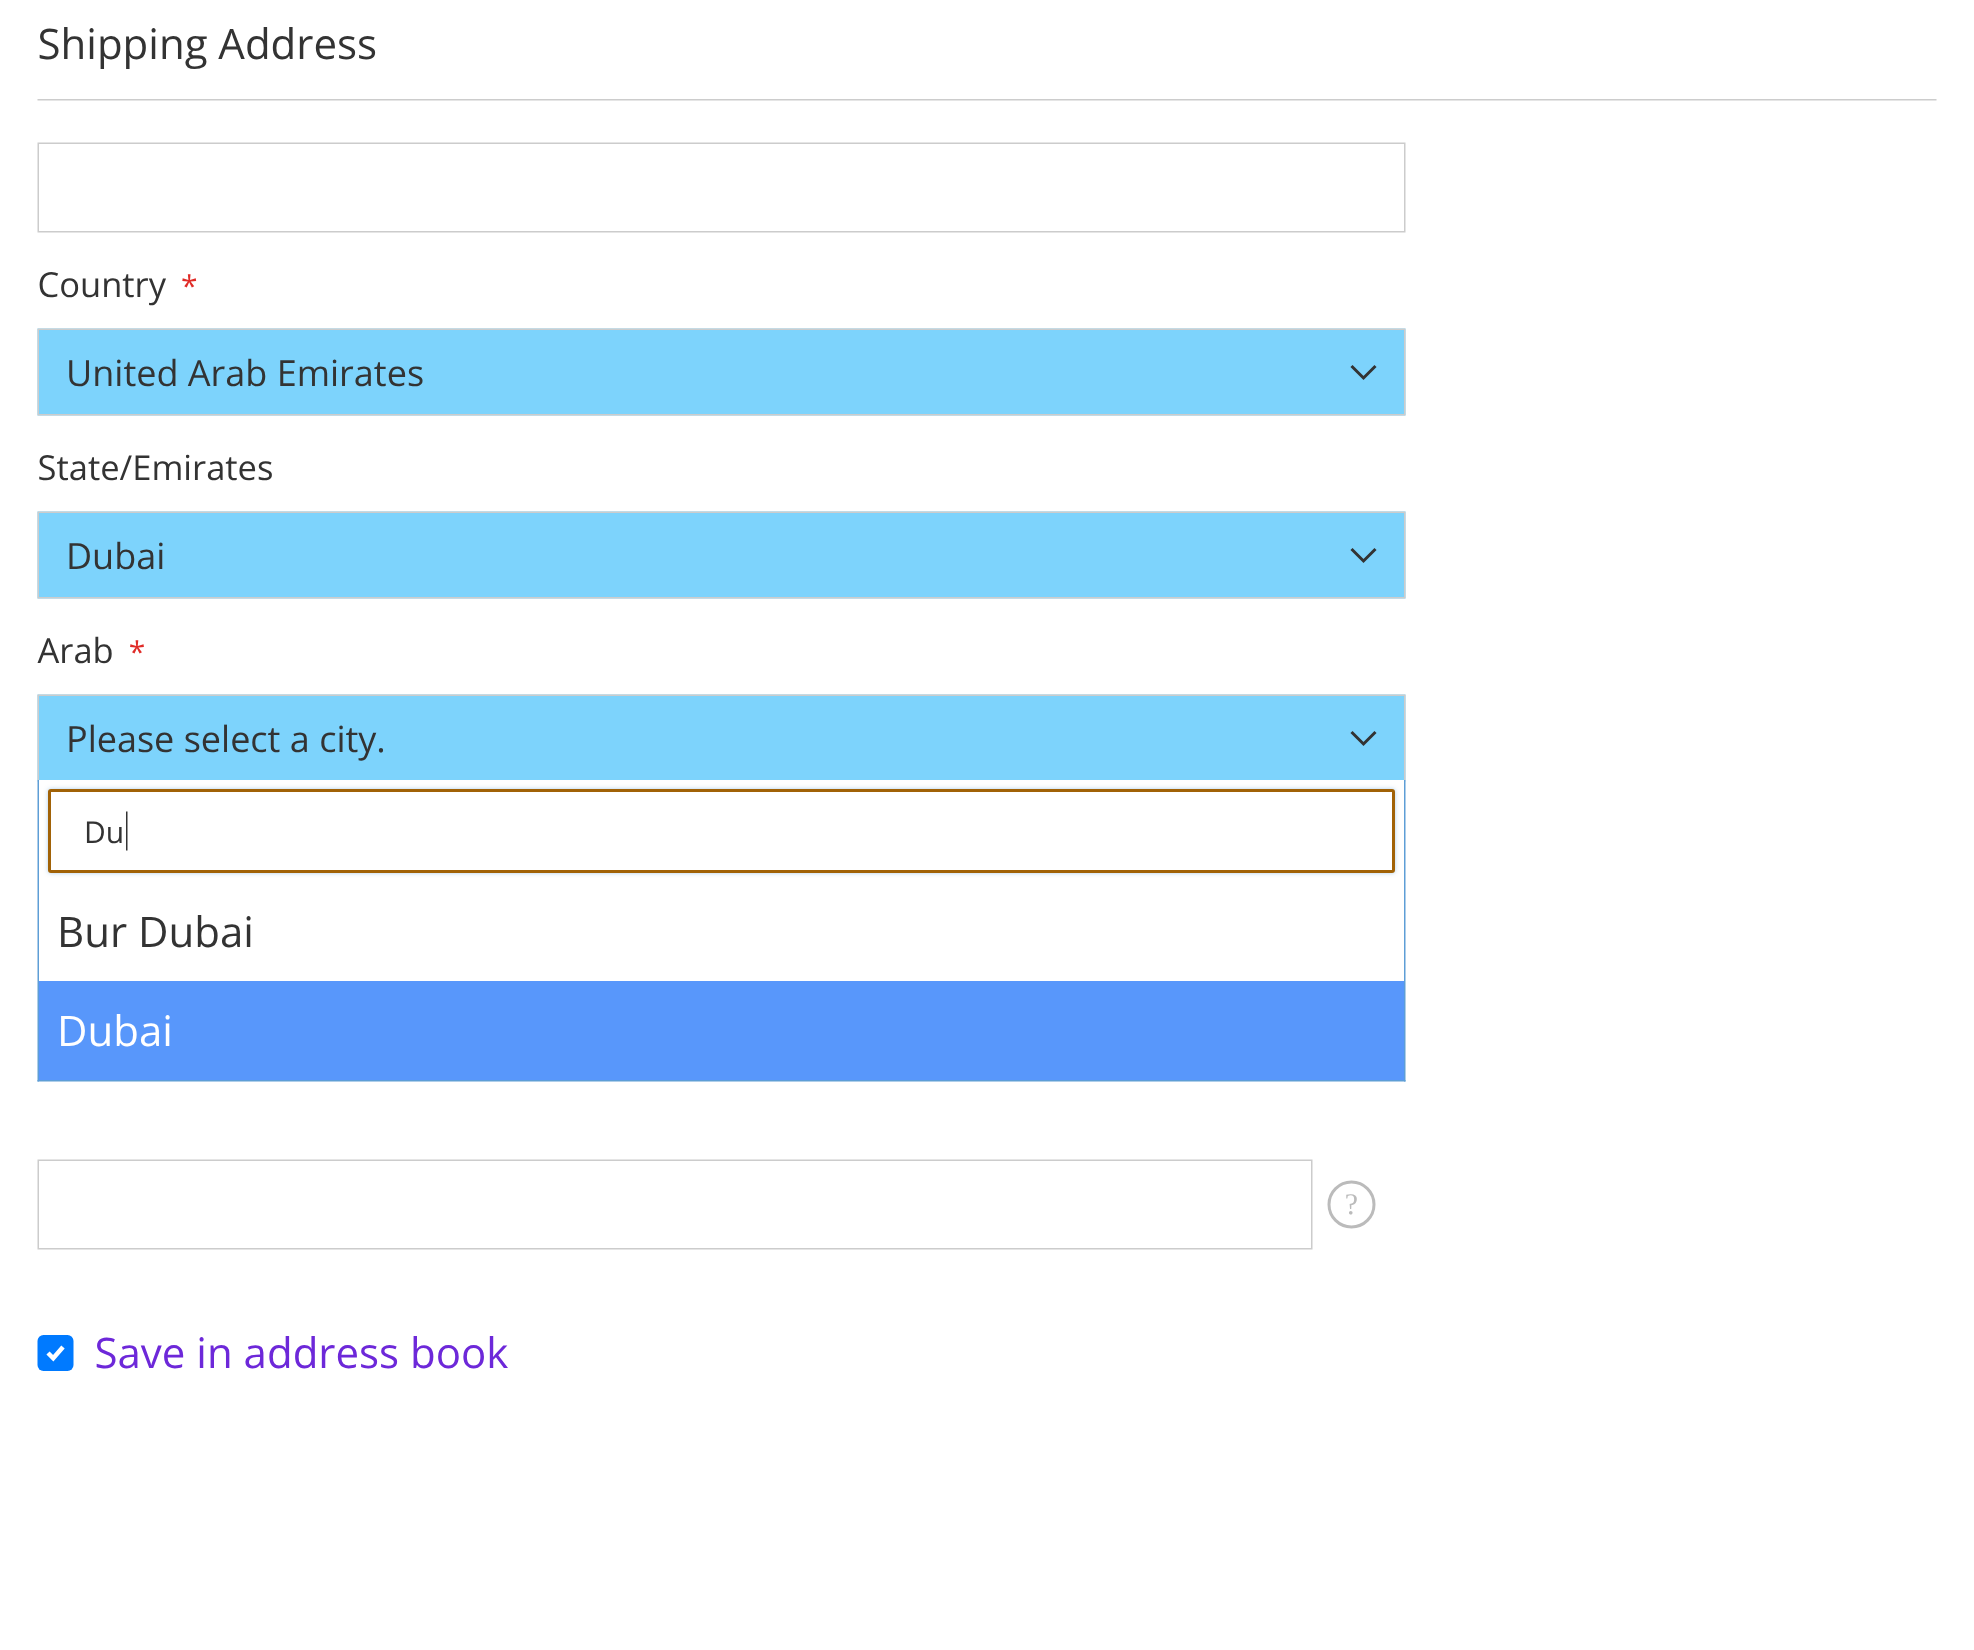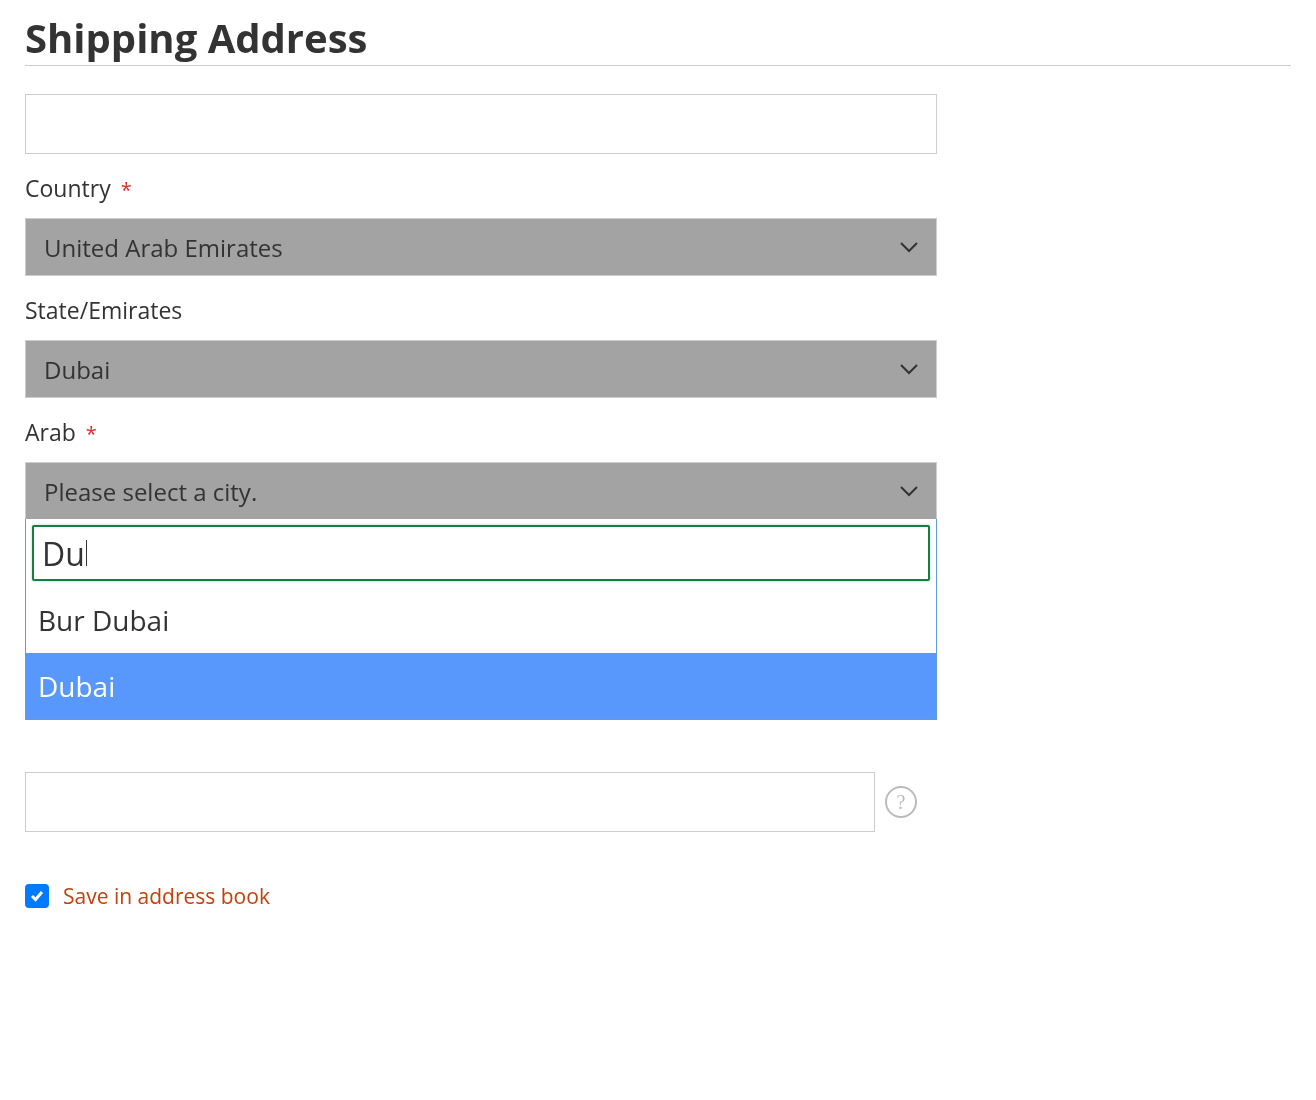--- a/index.html
+++ b/index.html
@@ -7,23 +7,24 @@
       margin: 0;
       padding: 0;
     }
     body {
       font-family: -apple-system, BlinkMacSystemFont, "Segoe UI", "Open Sans", Helvetica, Arial, sans-serif;
       color: #333;
       padding: 10px 25px;
       background: #fff;
     }
     .page-title {
-      font-size: 40px;
-      font-weight: 700;
-      color: #333;
+      font-size: 28px;
+      font-weight: 400;
+      color: #333;
+      padding-bottom: 18px;
       border-bottom: 1px solid #ccc;
       margin-bottom: 28px;
     }
     .form-container {
       width: 912px;
       position: relative;
     }
     .field-group {
       margin-bottom: 18px;
     }
@@ -52,21 +53,21 @@
       position: relative;
       width: 100%;
     }
     .select-input {
       width: 100%;
       height: 58px;
       border: 1px solid #ccc;
       padding: 0 44px 0 18px;
       font-size: 24px;
       color: #333;
-      background: #a3a3a3;
+      background: #7dd3fc;
       appearance: none;
       -webkit-appearance: none;
       cursor: pointer;
       display: flex;
       align-items: center;
     }
     .chevron {
       position: absolute;
       right: 18px;
       top: 50%;
@@ -93,23 +94,23 @@
       border-top: none;
       z-index: 10;
       margin-top: -1px;
     }
     .search-input-wrapper {
       padding: 6px 6px 6px 6px;
     }
     .search-input {
       width: 100%;
       height: 56px;
-      border: 2px solid #15803d;
-      padding: 0 8px;
-      font-size: 32px;
+      border: 2px solid #a16207;
+      padding: 0 22px;
+      font-size: 20px;
       color: #333;
       background: #fff;
       outline: none;
       border-radius: 2px;
       box-shadow: 0 0 3px rgba(94,158,214,0.5);
     }
     .dropdown-option {
       padding: 14px 12px;
       font-size: 28px;
       color: #333;
@@ -167,22 +168,22 @@
       flex-shrink: 0;
     }
     .checkbox svg {
       width: 16px;
       height: 16px;
       stroke: #fff;
       stroke-width: 3;
       fill: none;
     }
     .checkbox-label {
-      font-size: 21px;
-      color: #c2410c;
+      font-size: 28px;
+      color: #6d28d9;
     }
     .cursor-line {
       display: inline-block;
       width: 1px;
       height: 26px;
       background: #333;
       vertical-align: middle;
       margin-left: 1px;
     }
   </style>

